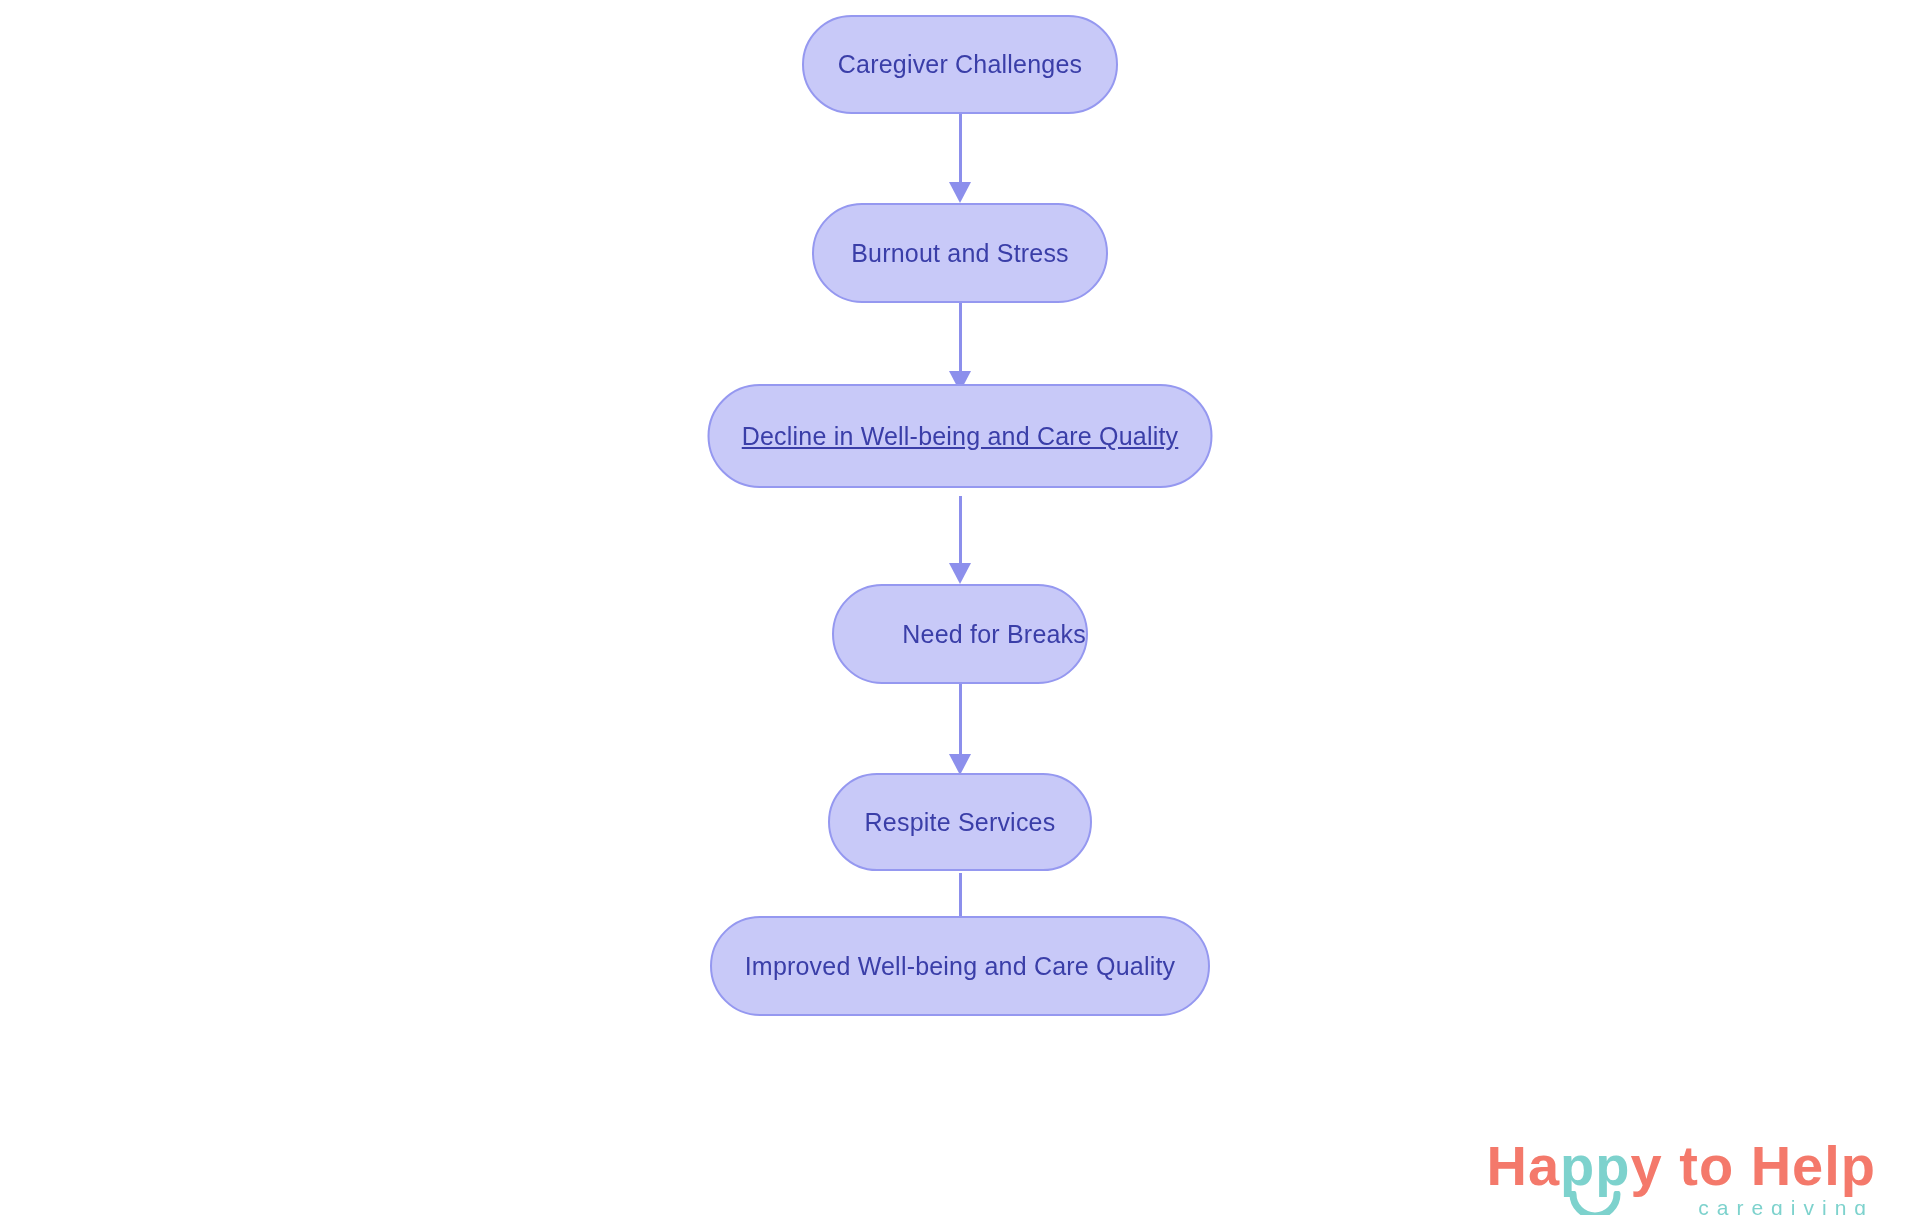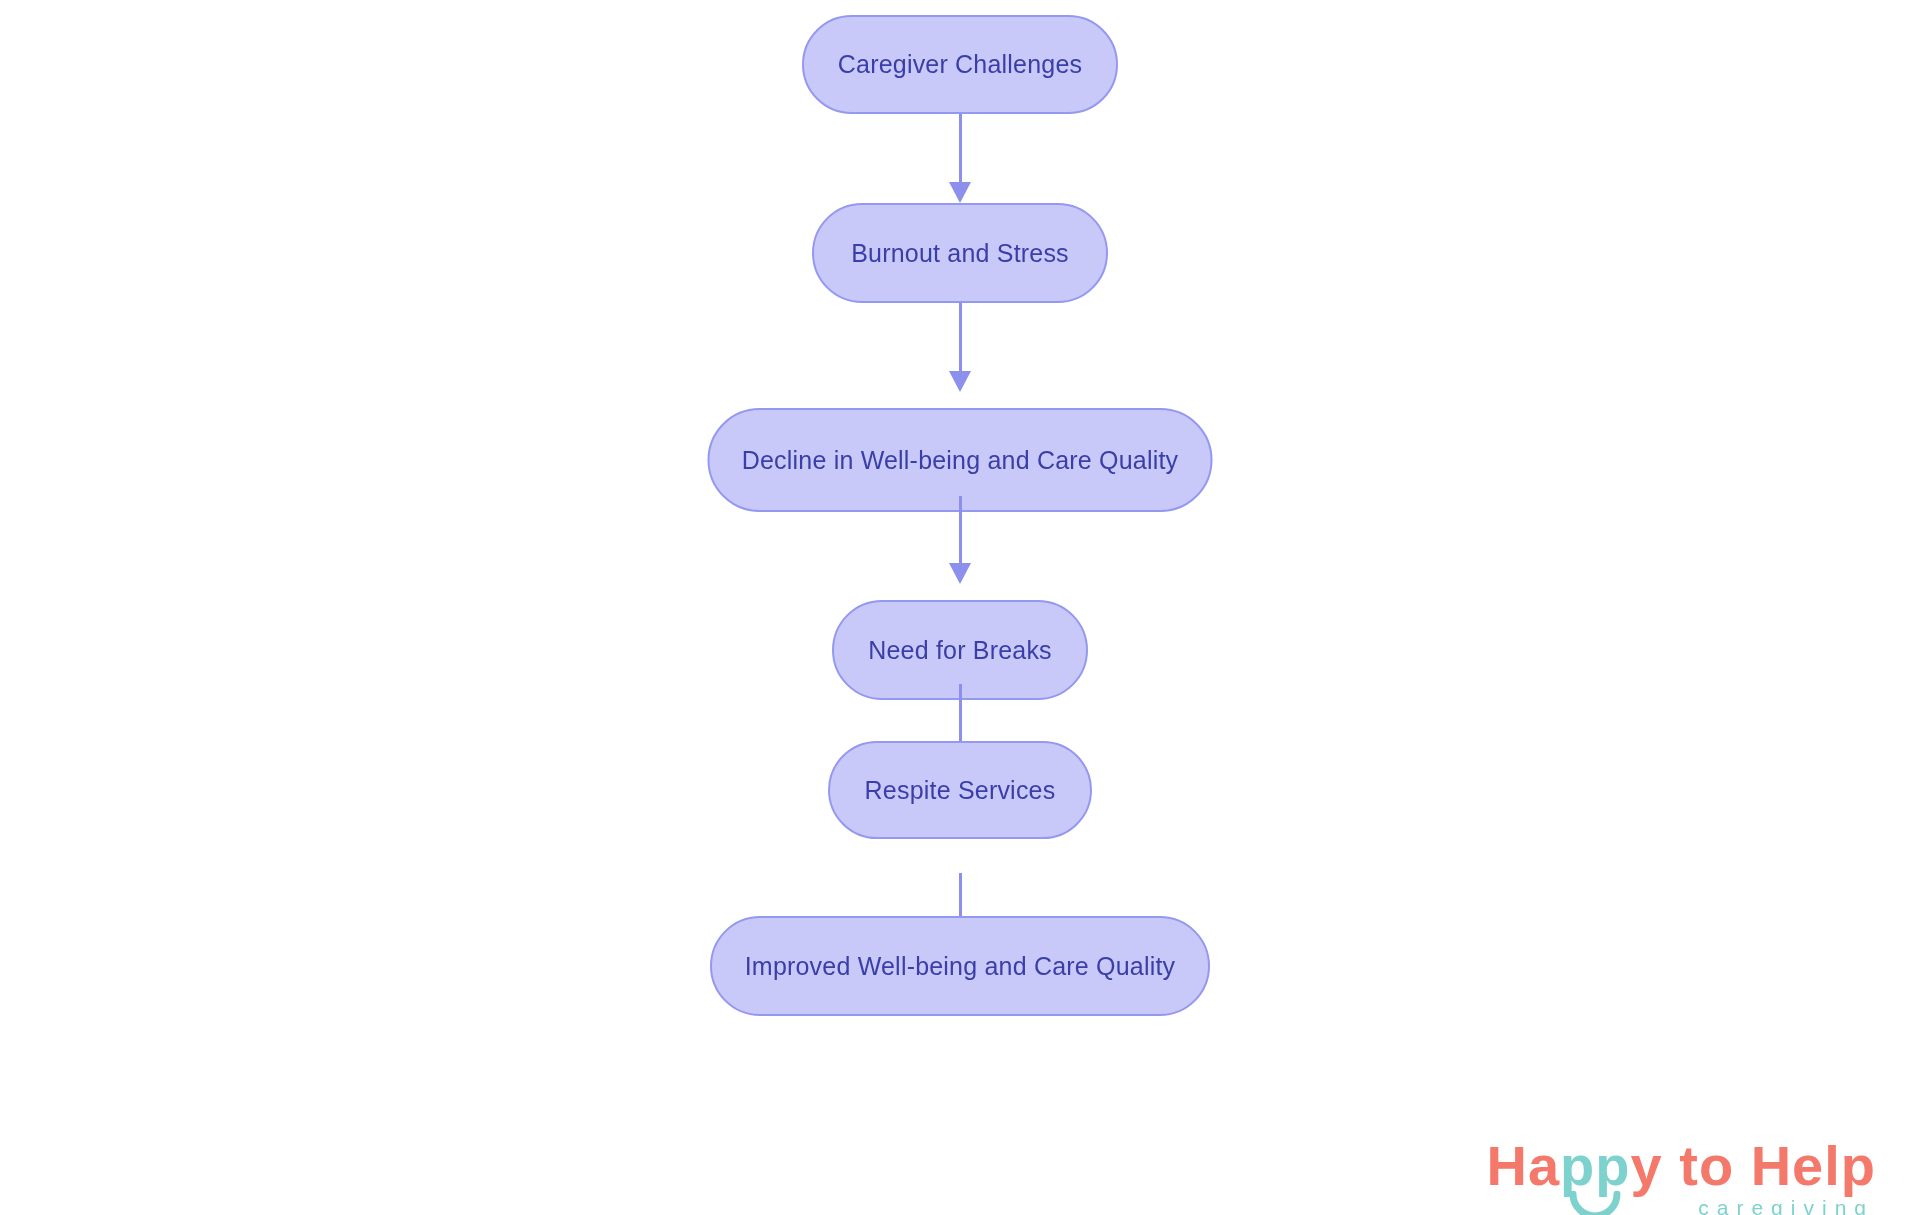--- a/index.html
+++ b/index.html
@@ -103,39 +103,39 @@
 
   <div class="node" style="top:203px; width:296px; height:100px;text-align:center;">
     <span>Burnout and Stress</span>
   </div>
 
   <div class="connector" style="top:303px; height:89px;">
     <div class="line"></div>
     <div class="head"></div>
   </div>
 
-  <div class="node" style="top:408px; width:505px; height:104px;">
+  <div class="node" style="top:384px; width:505px; height:104px;text-decoration:underline;">
     <span>Decline in Well-being and Care Quality</span>
   </div>
 
   <div class="connector" style="top:496px; height:88px;">
     <div class="line"></div>
     <div class="head"></div>
   </div>
 
-  <div class="node" style="top:600px; width:256px; height:100px;">
+  <div class="node" style="top:584px; width:256px; height:100px;justify-content:flex-end;">
     <span>Need for Breaks</span>
   </div>
 
   <div class="connector" style="top:684px; height:91px;">
     <div class="line"></div>
     <div class="head"></div>
   </div>
 
-  <div class="node" style="top:741px; width:264px; height:98px;text-align:right;">
+  <div class="node" style="top:773px; width:264px; height:98px;text-align:right;">
     <span>Respite Services</span>
   </div>
 
   <div class="connector" style="top:873px; height:93px;">
     <div class="line"></div>
     <div class="head"></div>
   </div>
 
   <div class="node" style="top:916px; width:500px; height:100px;">
     <span>Improved Well-being and Care Quality</span>

